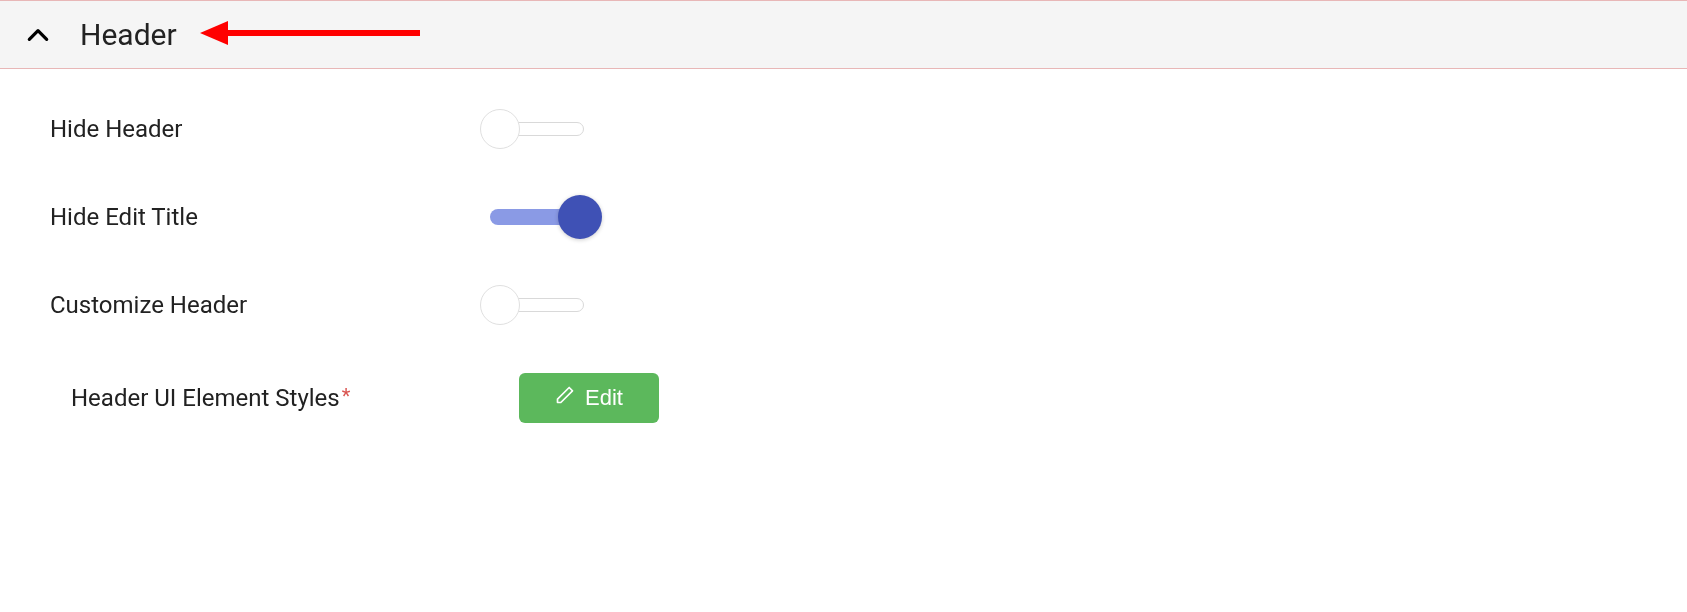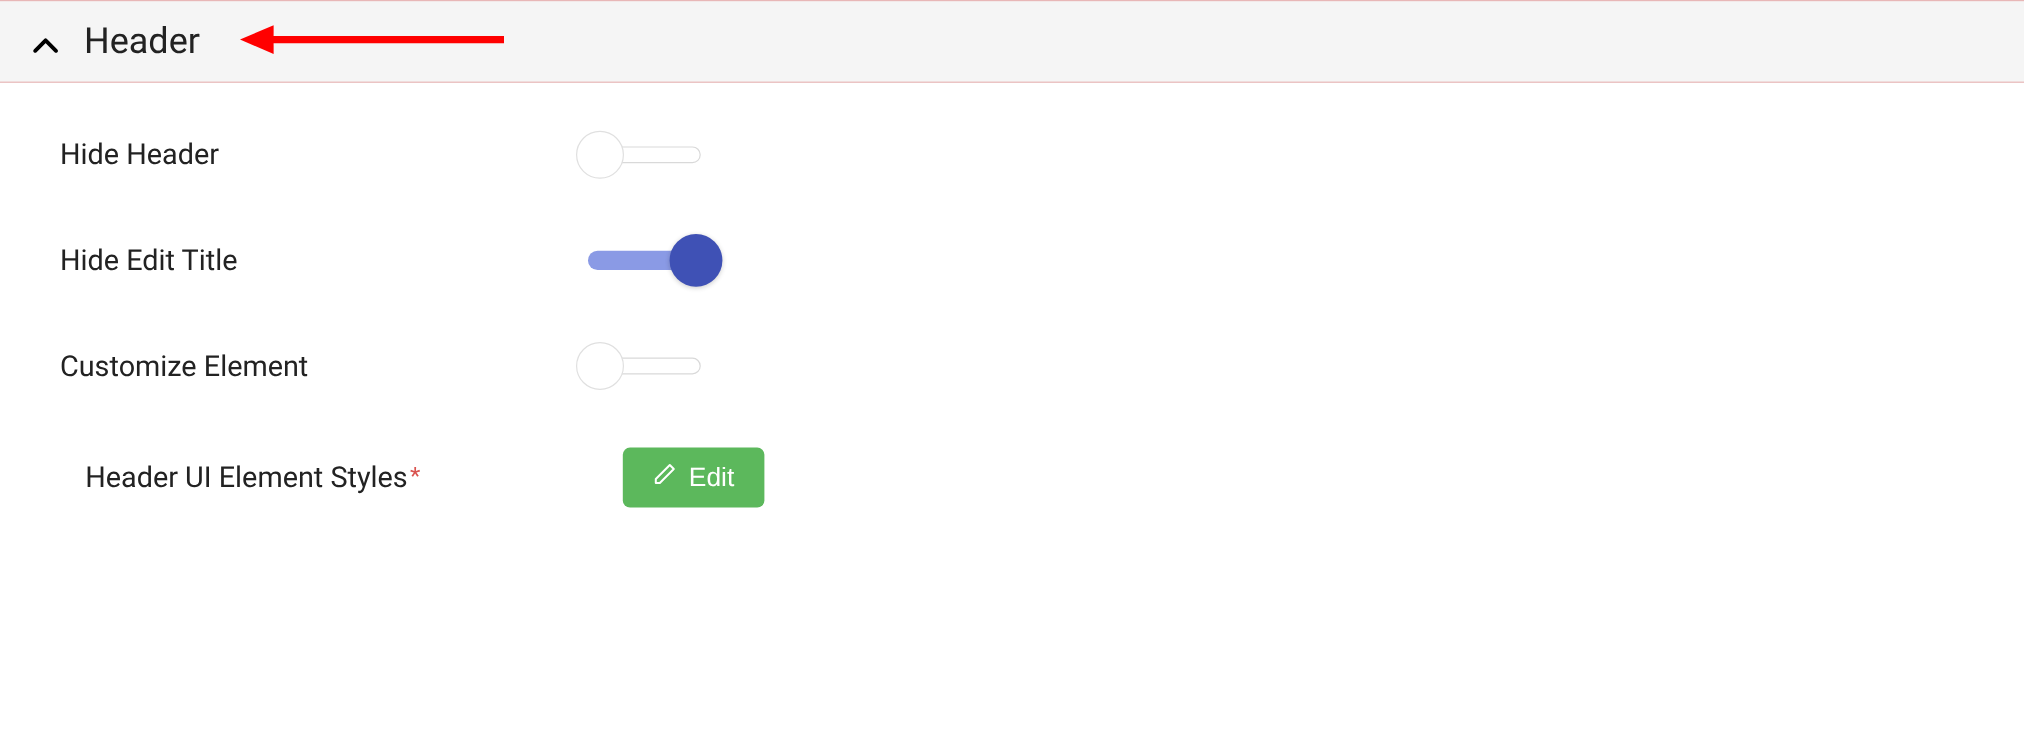--- a/index.html
+++ b/index.html
@@ -9,22 +9,22 @@
       color: #212529;
       width: 1687px;
     }
     .panel-header {
       width: 100%;
       background: #f5f5f5;
       border-top: 1px solid #e8b7b7;
       border-bottom: 1px solid #e8b7b7;
       padding: 16px 24px;
       display: flex;
-      align-items: flex-end;
-      gap: 18px;
+      align-items: center;
+      gap: 28px;
       cursor: pointer;
       position: relative;
     }
     .chevron {
       width: 28px;
       height: 28px;
       display: flex;
       align-items: center;
       justify-content: center;
     }
@@ -113,21 +113,21 @@
       display: inline-flex;
       align-items: center;
       justify-content: center;
       gap: 10px;
       background: #5cb85c;
       color: #fff;
       font-size: 22px;
       font-weight: 400;
       border: none;
       border-radius: 6px;
-      padding: 12px 25px;
+      padding: 12px 36px;
       margin-left: 18px;
       cursor: pointer;
     }
     .edit-btn svg { width: 20px; height: 20px; }
   </style>
 </head>
 <body>
 
 <div class="panel-header">
   <span class="chevron">
@@ -162,21 +162,21 @@
     <div class="control-col">
       <div class="toggle on">
         <div class="toggle-track"></div>
         <div class="toggle-knob"></div>
       </div>
     </div>
   </div>
 
 
   <div class="row">
-    <div class="label-col">Customize Element</div>
+    <div class="label-col">Customize Header</div>
     <div class="control-col">
       <div class="toggle off">
         <div class="toggle-track"></div>
         <div class="toggle-knob"></div>
       </div>
     </div>
   </div>
 
   <div class="row">
     <div class="label-col">

